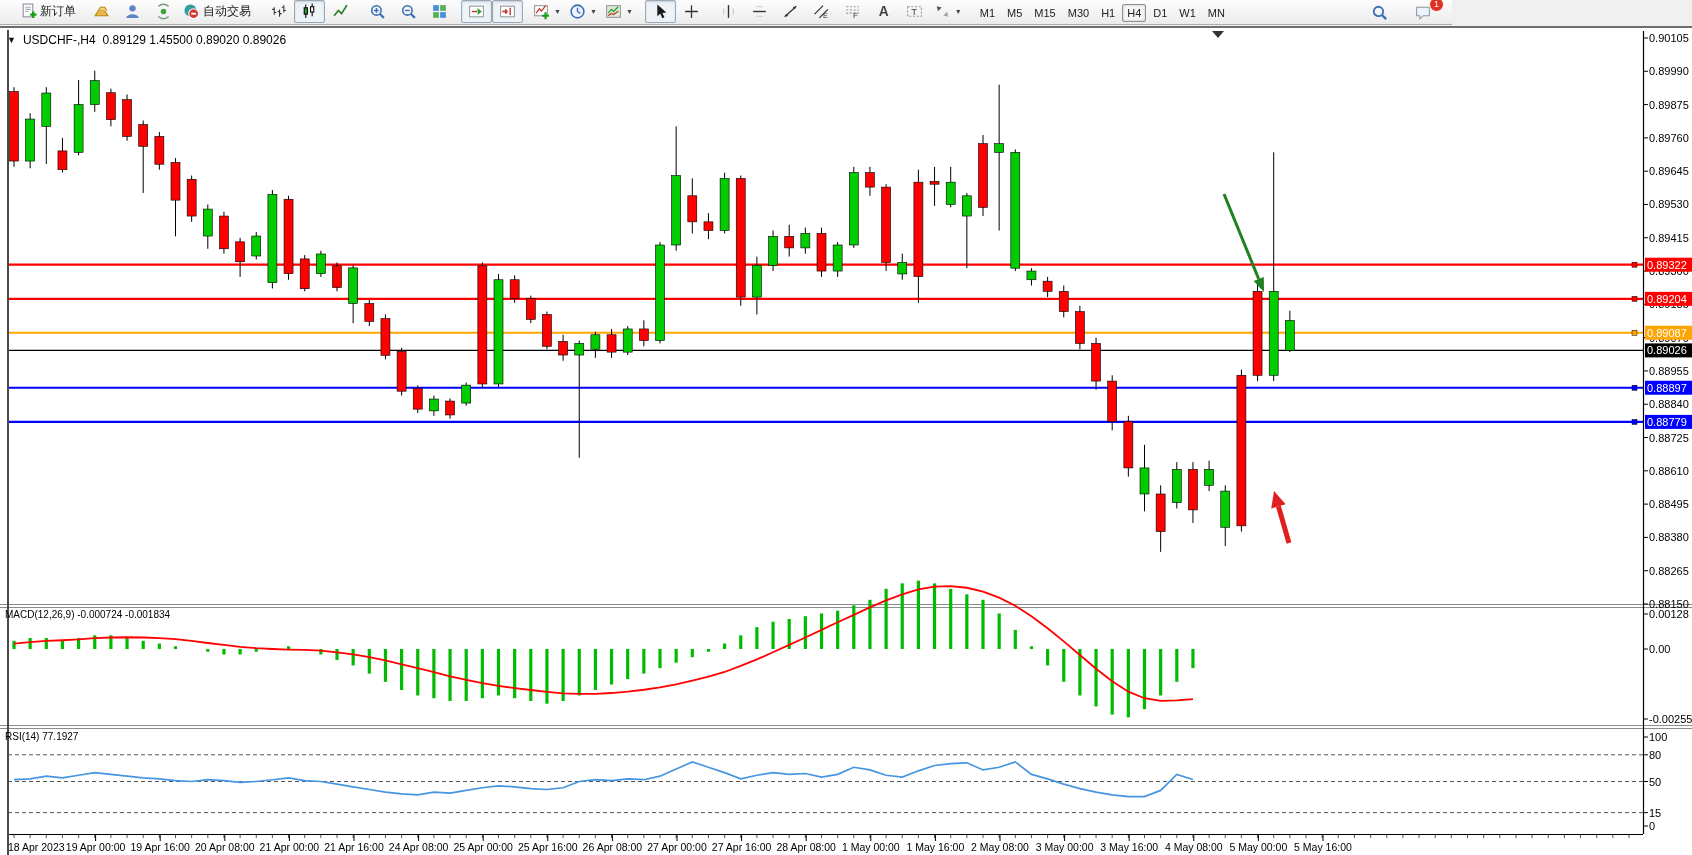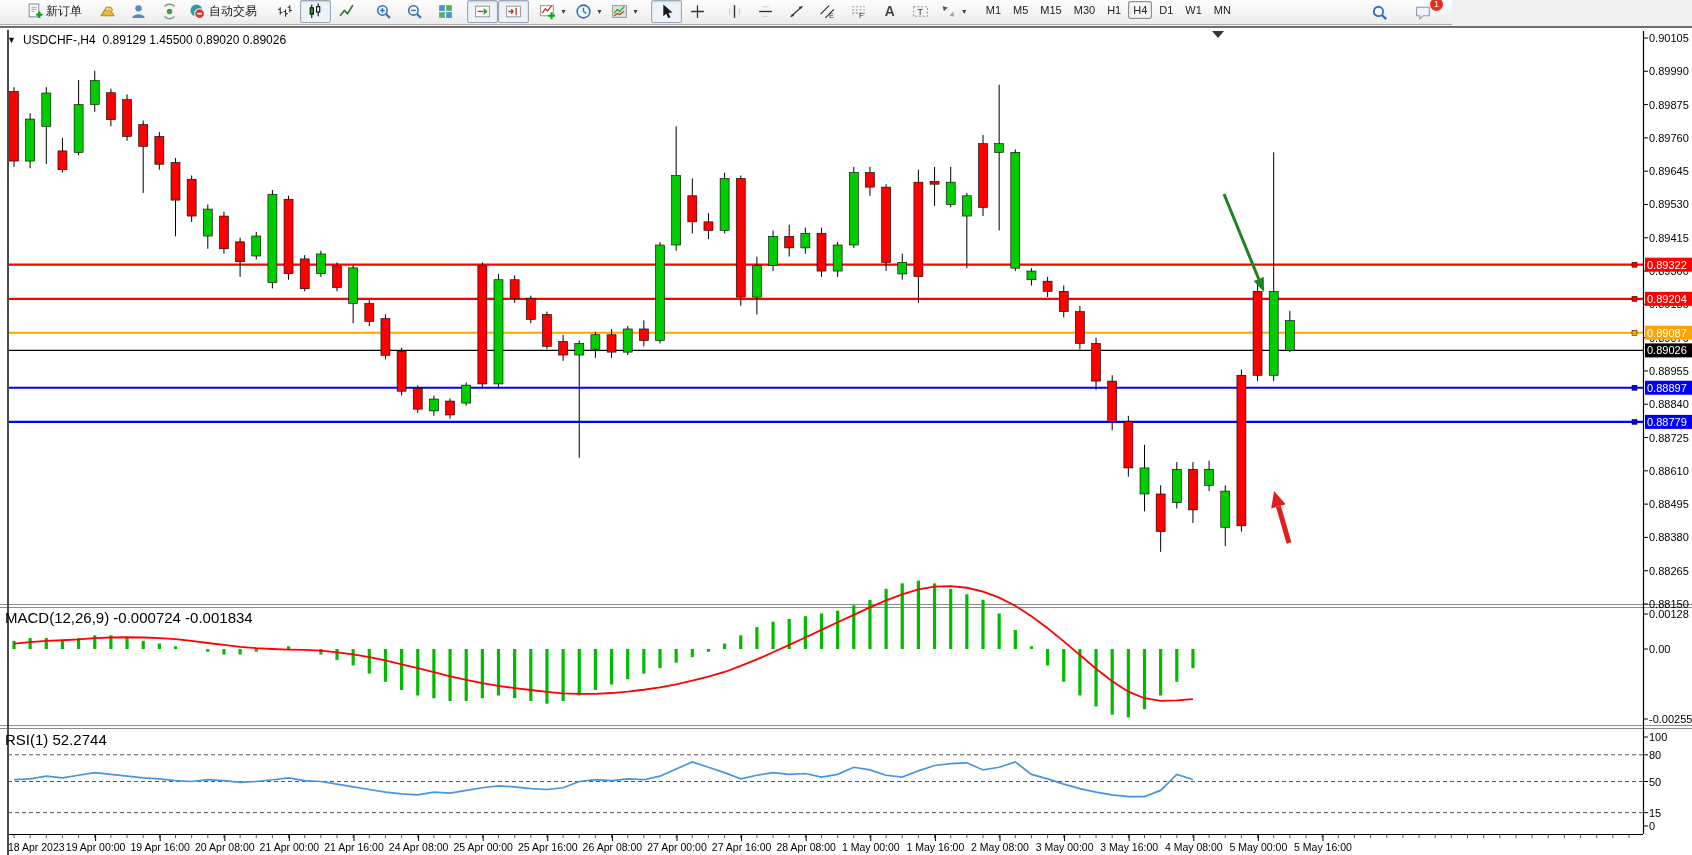--- a/index.html
+++ b/index.html
@@ -1,19 +1,19 @@
 <!DOCTYPE html>
 <html><head>
 <meta charset="utf-8">
 <style>
   html,body{margin:0;padding:0;width:1692px;height:855px;background:#f0f0f0;
     font-family:"Liberation Sans",sans-serif;overflow:hidden;position:relative}
   #toolbar{position:absolute;top:0;left:0;width:1452px;height:25px;
     background:linear-gradient(#fdfdfd,#ececec);border-bottom:1px solid #adadad;
-    display:flex;padding-left:14px;box-sizing:border-box}
+    display:flex;align-items:center;padding-left:8px;box-sizing:border-box}
   .tbtn{height:21px;min-width:23px;display:inline-flex;align-items:center;justify-content:center;
     gap:3px;padding:0 3px;border:1px solid transparent;border-radius:2px;cursor:default}
   .tbtn.pressed{background:#eef3f8;border:1px solid #98a8b8;box-shadow:inset 0 1px 2px rgba(0,0,0,.15)}
   .tbtn .lbl{font-size:12px;color:#1a1a1a;white-space:nowrap}
   .tbtn svg{display:block}
   .dd{font-size:7px;color:#444;margin-left:1px}
   .sep{width:1px;height:18px;background:#c4c4c4;margin:0 3px}
   .grip{width:3px;height:16px;margin:0 4px;
     background:repeating-linear-gradient(to bottom,#b0b0b0 0 1px,transparent 1px 3px)}
   .tf{font-size:11px;padding:2px 4px;margin:0 1px;color:#222;border:1px solid transparent;border-radius:2px}
@@ -21,21 +21,21 @@
   #tb-right{margin-left:auto;display:flex;align-items:center;gap:12px;padding-right:14px}
   .chat-wrap{position:relative}
   .nbadge{position:absolute;top:-5px;right:-7px;background:#e03223;color:#fff;border-radius:50%;
     width:13px;height:13px;font-size:9px;line-height:13px;text-align:center;border:1px solid #fff}
   #chartwin{position:absolute;top:26px;left:0;width:1692px;height:829px;background:#fff;
     border-top:2px solid #6e6e6e;box-sizing:border-box}
   #plot{position:absolute;top:0;left:0}
   #title-overlay{position:absolute;left:7px;top:5px;font-size:12px;color:#000;
     display:flex;align-items:center;gap:7px;z-index:5}
   #oct-arrow{font-size:9px;color:#111;cursor:pointer}
-  .ind-label{position:absolute;left:5px;font-size:15px;color:#000;z-index:5}
+  .ind-label{position:absolute;left:5px;font-size:10px;color:#000;z-index:5}
   #macd-label{top:581px}
   #rsi-label{top:703px}
   svg text{font-family:"Liberation Sans",sans-serif}
 </style>
 </head>
 <body>
 
 <div id="toolbar">
   <span id="tb-left"><span class="grip"></span><span class="tbtn">
         <span>
@@ -744,14 +744,14 @@
         <line x1="1289" y1="541" x2="1278.434570420835" y2="504.3731774588943" stroke="#E02020" stroke-width="5"></line>
         <polygon points="1274,489 1285.6407473546917,502.29447257412795 1271.2283934869781,506.45188234366066" fill="#E02020"></polygon>
       </g>
     </svg>
   <div id="title-overlay">
     <span id="oct-arrow">▼</span>
     <span>USDCHF-,H4</span>
     <span>0.89129 1.45500 0.89020 0.89026</span>
   </div>
   <div class="ind-label" id="macd-label">MACD(12,26,9) -0.000724 -0.001834</div>
-  <div class="ind-label" id="rsi-label">RSI(1) 52.2744</div>
+  <div class="ind-label" id="rsi-label">RSI(14) 77.1927</div>
 </div>
 
 </body></html>

